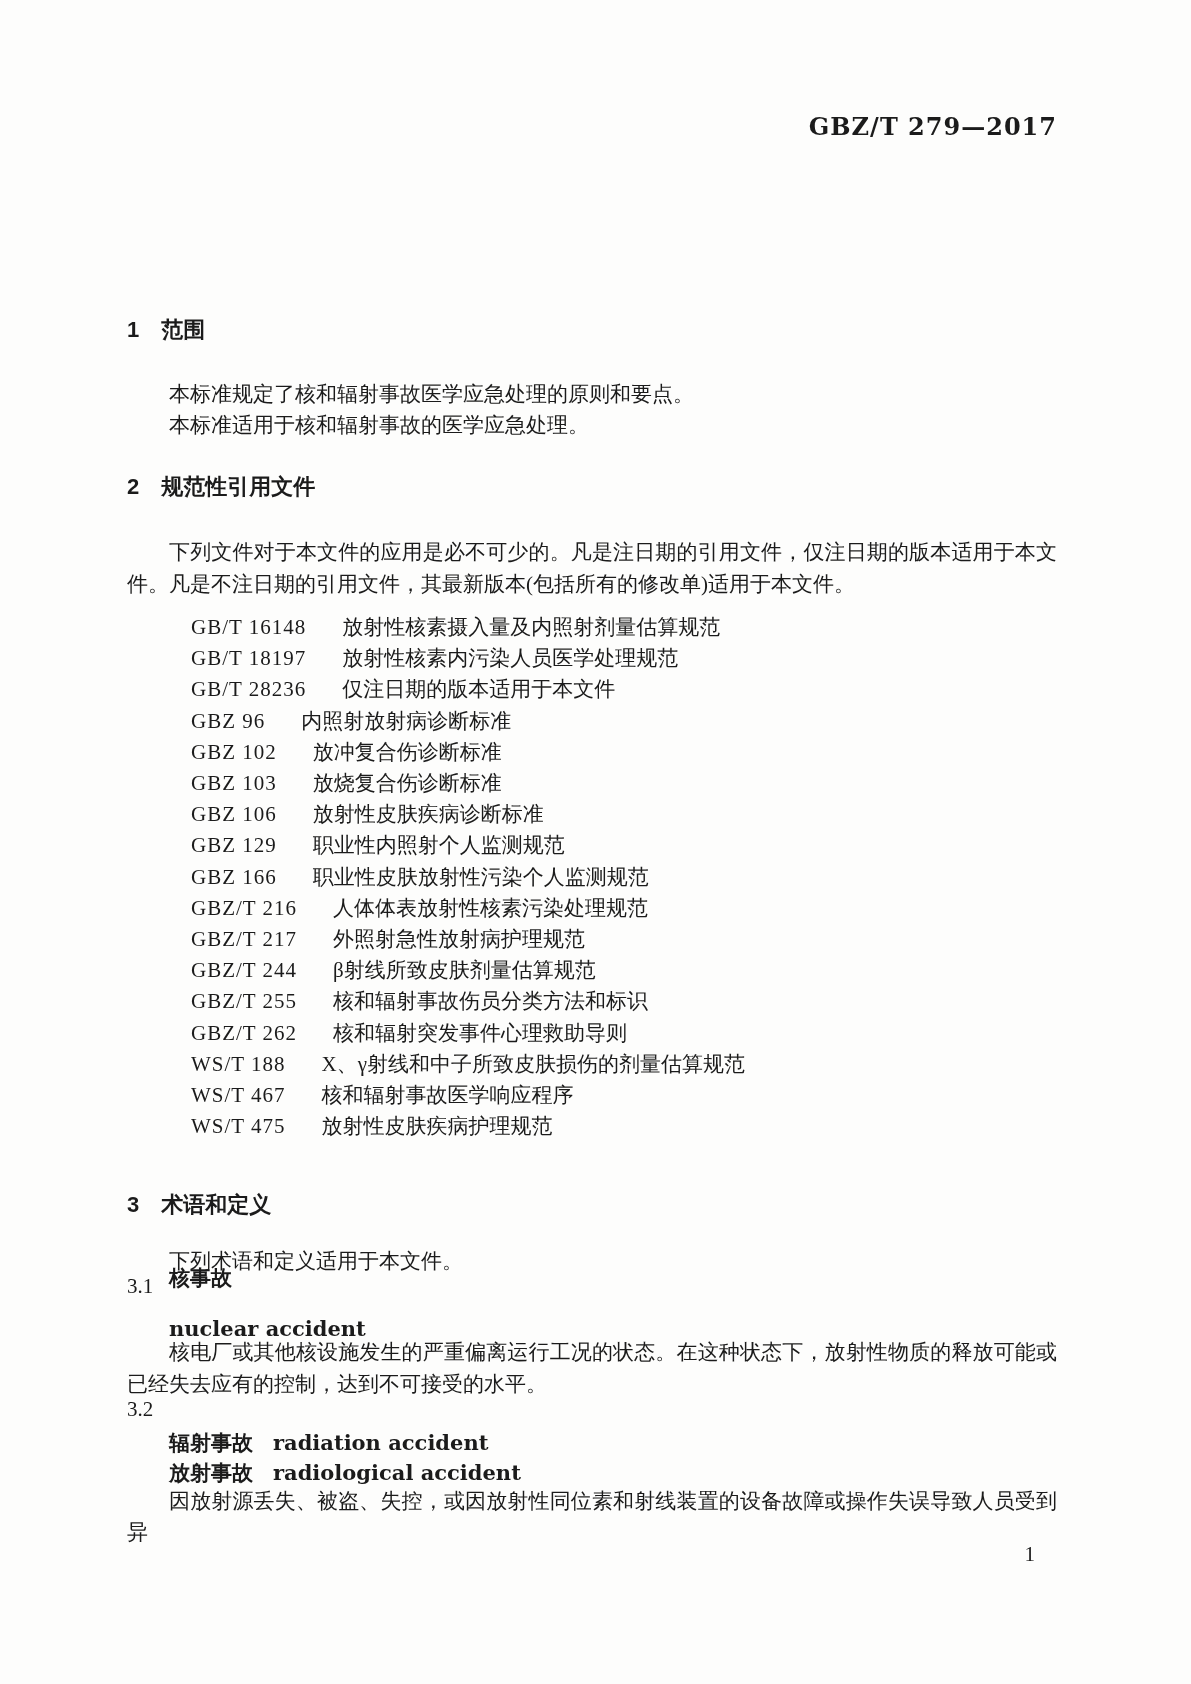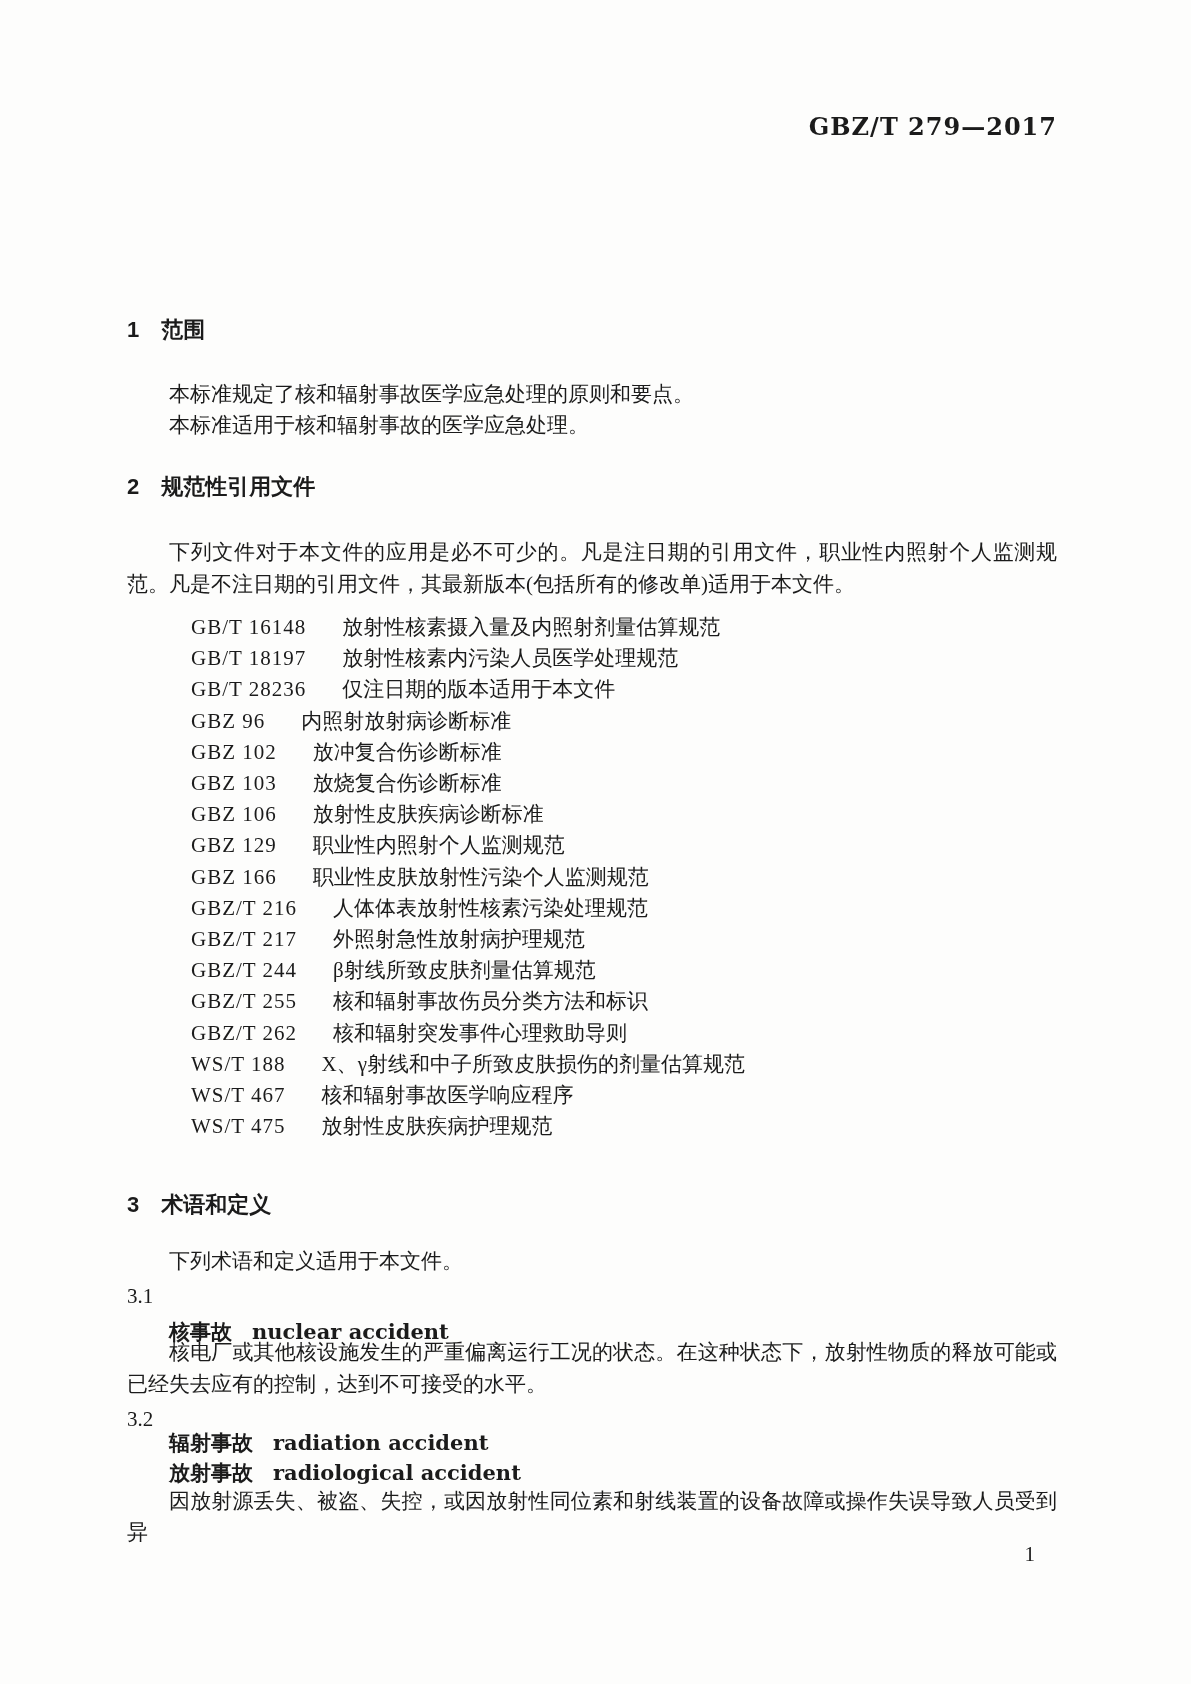--- a/index.html
+++ b/index.html
@@ -64,35 +64,35 @@
     font-size:21px;
   }
   .reflist li{
     line-height:31.2px;
     display:flex;
     gap:36px;
     white-space:nowrap;
   }
   .ref-code{letter-spacing:1px;}
 
-  .term-number{font-size:21px;line-height:31px;margin-top:10px;}
+  .term-number{font-size:21px;line-height:31px;}
   .t31{top:1271px;}
   .t32{top:1394px;}
 
   .term-name{
     padding-left:42px;
     display:flex;
     gap:20px;
     line-height:31px;
     font-size:21px;
     font-weight:bold;
   }
   .term-name .zh{font-family:"Liberation Sans","DejaVu Sans",sans-serif;}
   .term-name .en{font-family:"DejaVu Serif","Liberation Serif",serif;}
-  .t1name{top:1316px;}
+  .t1name{top:1262px;flex-direction:column;}
   .t2name1{top:1427px;}
   .t2name2{top:1457px;}
 
   .t1def{top:1337px;line-height:31.5px;}
   .t2def{top:1486px;}
 
   .page-number{
     top:1539px;
     width:908px;
     text-align:right;
@@ -112,21 +112,21 @@
     <span>1</span>
     <span>范围</span>
   </div>
   <p class="abs bodyp s1p1">本标准规定了核和辐射事故医学应急处理的原则和要点。</p>
   <p class="abs bodyp s1p2">本标准适用于核和辐射事故的医学应急处理。</p>
 
   <div class="abs sec-heading h2">
     <span>2</span>
     <span>规范性引用文件</span>
   </div>
-  <p class="abs bodyp s2intro">下列文件对于本文件的应用是必不可少的。凡是注日期的引用文件，职业性内照射个人监测规范。凡是不注日期的引用文件，其最新版本(包括所有的修改单)适用于本文件。</p>
+  <p class="abs bodyp s2intro">下列文件对于本文件的应用是必不可少的。凡是注日期的引用文件，仅注日期的版本适用于本文件。凡是不注日期的引用文件，其最新版本(包括所有的修改单)适用于本文件。</p>
 
   <ul class="abs reflist">
     <li>
         <span class="ref-code">GB/T 16148</span>
         <span>放射性核素摄入量及内照射剂量估算规范</span>
       </li>
     <li>
         <span class="ref-code">GB/T 18197</span>
         <span>放射性核素内污染人员医学处理规范</span>
       </li>

